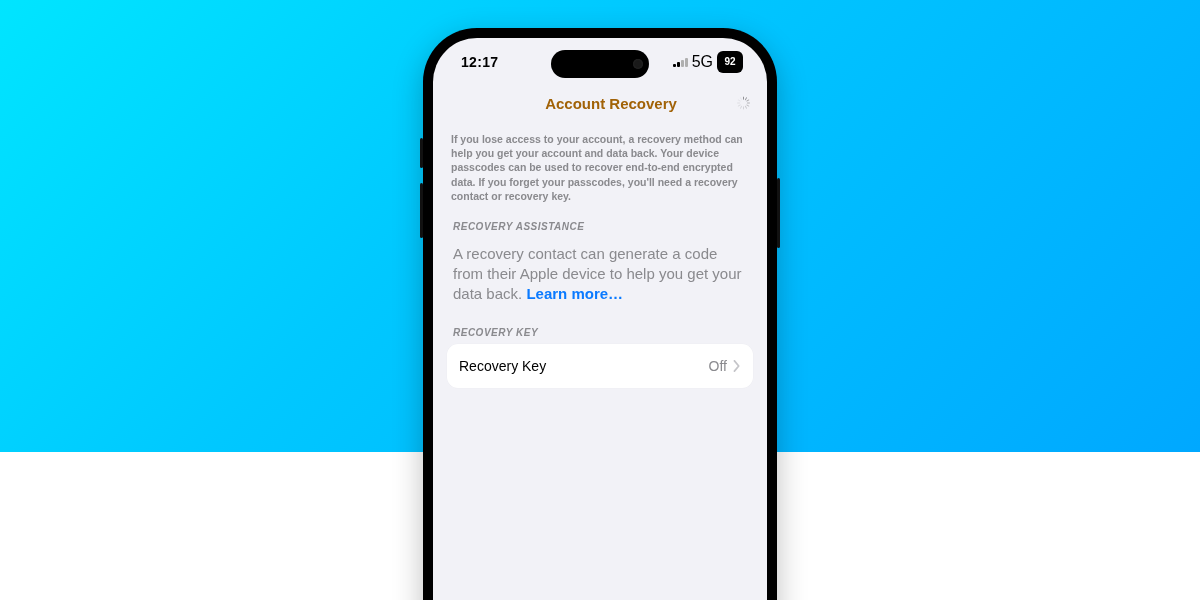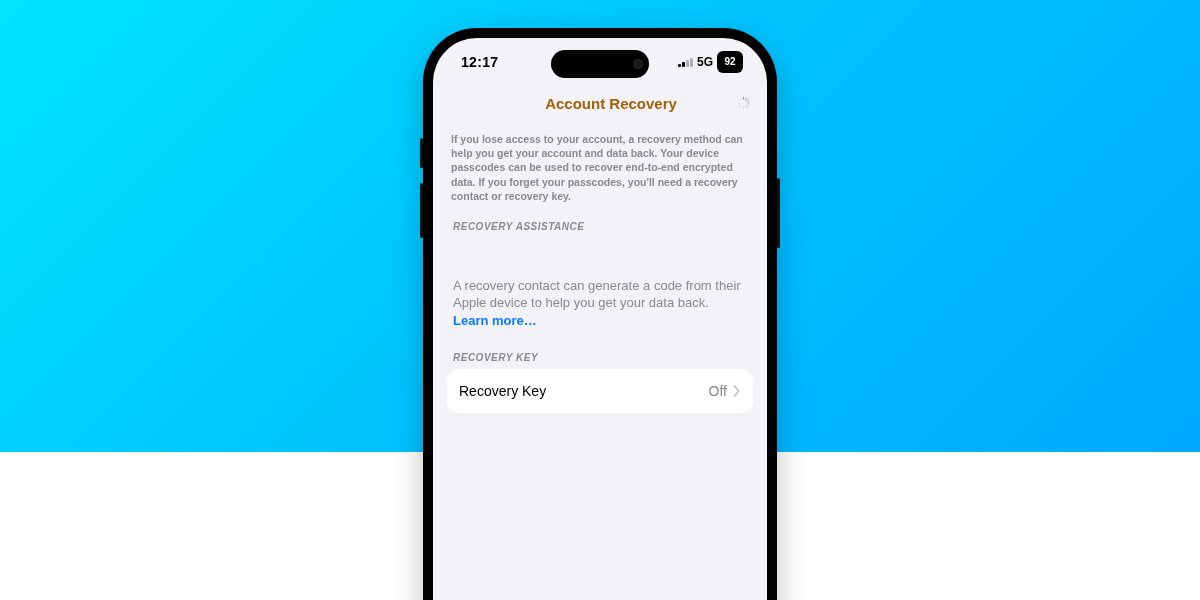--- a/index.html
+++ b/index.html
@@ -109,21 +109,21 @@
   .sig span {
     width: 2.5px;
     background: #000;
     border-radius: 1px;
   }
   .sig span.dim { background: #b0b0b0; }
   .sig span:nth-child(1){height:3px}
   .sig span:nth-child(2){height:5px}
   .sig span:nth-child(3){height:7px}
   .sig span:nth-child(4){height:9px}
-  .net { font-weight: 700; font-size: 12px; }
+  .net { font-weight: 400; font-size: 16px; }
   .batt {
     font-weight: 700;
     font-size: 10px;
     background: #000;
     color: #fff;
     padding: 6px 4px;
     border-radius: 6px;
     line-height: 1;
     min-width: 18px;
     text-align: center;
@@ -188,26 +188,25 @@
     margin-right: 12px;
     flex-shrink: 0;
   }
   .plus-badge svg { width: 14px; height: 14px; }
   .add-label {
     color: #0a7aff;
     font-weight: 600;
     font-size: 14px;
   }
   .footer {
-    font-size: 13px;
+    font-size: 15px;
     line-height: 1.35;
     color: #8a8a8e;
     font-weight: 500;
     padding: 6px 6px 18px 6px;
-    margin-top: 33px;
   }
   .footer a, .link {
     color: #0a7aff;
     text-decoration: none;
     font-weight: 600;
   }
   .row-label {
     font-size: 14px;
     color: #000;
     font-weight: 500;

